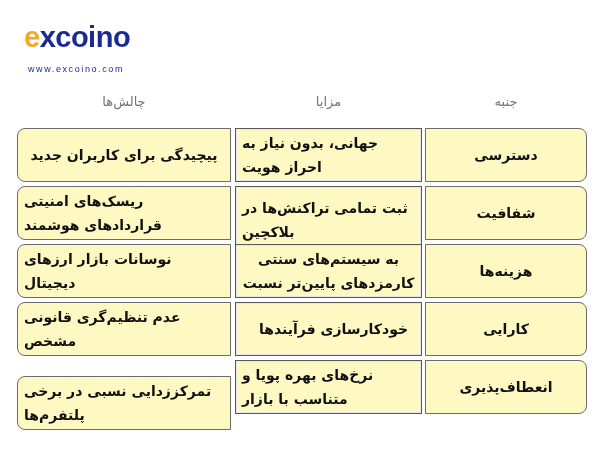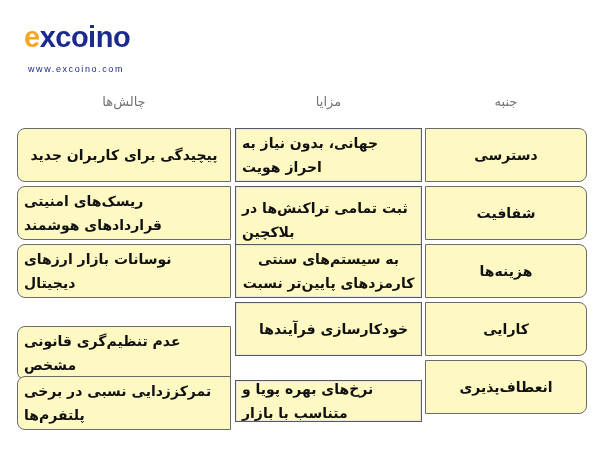--- a/index.html
+++ b/index.html
@@ -120,31 +120,31 @@
     <span>نوسانات بازار ارزهای دیجیتال</span>
   </div>
 <div class="cell mid" style="top:244px; height:54px; flex-direction:column;">
   <span>به سیستم‌های سنتی</span>
   <span>کارمزدهای پایین‌تر نسبت</span>
 </div>
 <div class="cell right" style="top:244px; height:54px;">
     <span>هزینه‌ها</span>
   </div>
 
-<div class="cell left" style="top:302px; height:54px;margin-top:24px;">
+<div class="cell left" style="top:302px; height:54px;">
     <span>عدم تنظیم‌گری قانونی مشخص</span>
   </div>
 <div class="cell mid" style="top:302px; height:54px; flex-direction:column;padding-left:16px;">
   <span>خودکارسازی فرآیندها</span>
 </div>
 <div class="cell right" style="top:302px; height:54px;">
     <span>کارایی</span>
   </div>
 
 <div class="cell left" style="top:360px; height:54px;margin-top:16px;">
     <span>تمرکززدایی نسبی در برخی پلتفرم‌ها</span>
   </div>
-<div class="cell mid" style="top:360px; height:42px;margin-top:20px;">
+<div class="cell mid" style="top:360px; height:54px;">
     <span>نرخ‌های بهره پویا و متناسب با بازار</span>
   </div>
 <div class="cell right" style="top:360px; height:54px;">
     <span>انعطاف‌پذیری</span>
   </div>
 
 </body></html>

